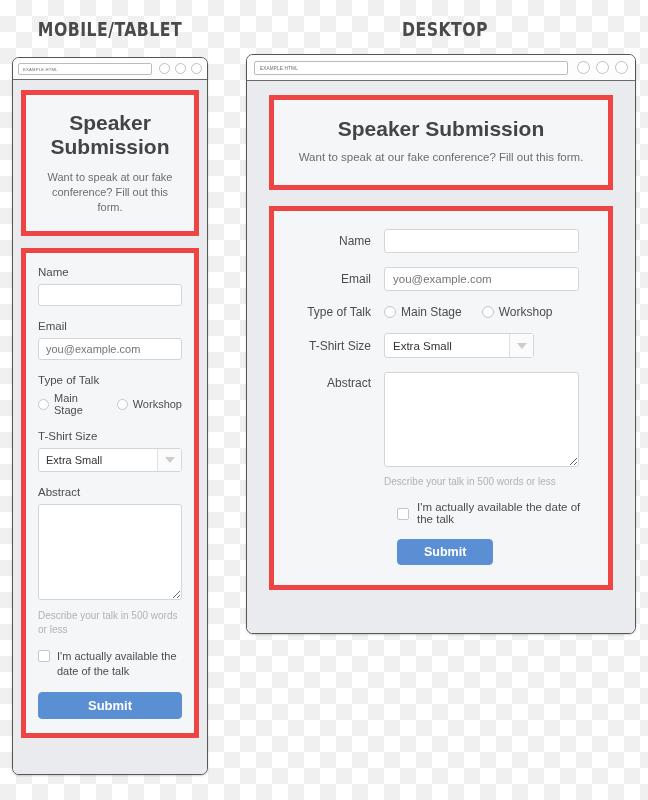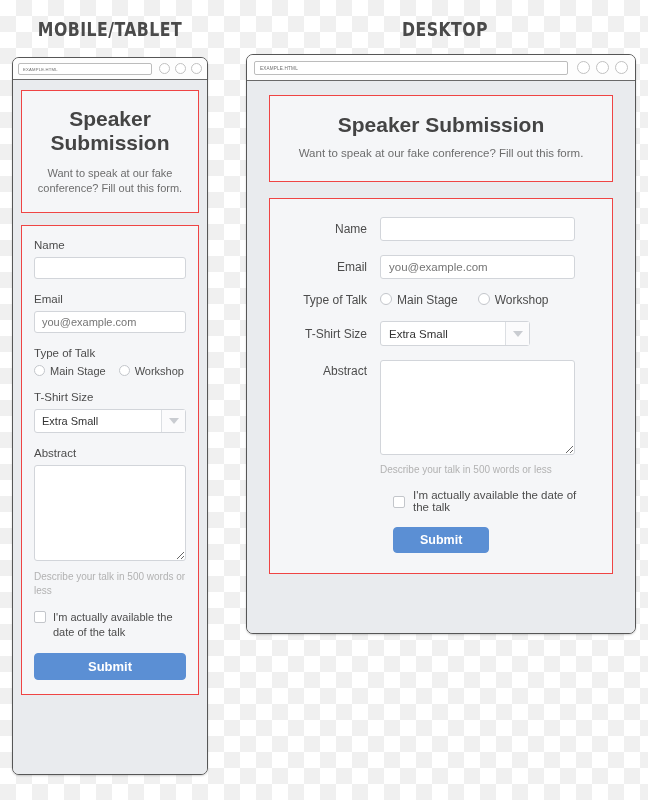--- a/index.html
+++ b/index.html
@@ -76,21 +76,21 @@
     background:#e9ebee;
     box-sizing:border-box;
     height:100%;
   }
   #browser-mobile .viewport{padding:10px 8px 0 8px;}
   #browser-desktop .viewport{padding:14px 22px 0 22px;}
 
   
   .panel{
     background:#f5f6f8;
-    border:1px solid #ef4444;
+    border:5px solid #ef4444;
     box-sizing:border-box;
   }
 
   
   .hero{text-align:center;}
   #hero-mobile{padding:16px 14px 16px 14px;margin-bottom:12px;}
   #hero-desktop{padding:17px 14px 19px 14px;margin-bottom:16px;}
 
   .hero-title{margin:0;color:#444;font-weight:bold;line-height:1.16;}
   #hero-mobile .hero-title{font-size:21px;}
@@ -110,21 +110,21 @@
   .m-label{display:block;font-size:11.5px;color:#4c4c4c;margin-bottom:6px;}
   .m-input,.m-select,.m-textarea{
     box-sizing:border-box;width:100%;
     background:#fff;border:1px solid #d2d5da;border-radius:3px;
     font-family:"Liberation Sans",sans-serif;font-size:11px;color:#333;
   }
   .m-input{height:22px;line-height:20px;padding:0 7px;}
   .m-input.ph{color:#b7b7b7;}
   .m-textarea{height:96px;}
   .m-radios{display:flex;align-items:center;gap:13px;margin-top:2px;}
-  .radio-item{display:flex;align-items:flex-start;gap:5px;font-size:11px;color:#4c4c4c;}
+  .radio-item{display:flex;align-items:center;gap:5px;font-size:11px;color:#4c4c4c;}
   .radio{width:11px;height:11px;border:1px solid #c3c6cb;border-radius:50%;background:#fff;box-sizing:border-box;flex:none;}
   .select-wrap{position:relative;}
   .m-select{height:24px;line-height:22px;padding:0 30px 0 7px;}
   .sel-arrow{
     position:absolute;right:1px;top:1px;bottom:1px;width:23px;
     border-left:1px solid #dcdfe3;background:#fbfbfc;
     display:flex;align-items:center;justify-content:center;
   }
   .caret{width:0;height:0;border-left:5px solid transparent;border-right:5px solid transparent;border-top:6px solid #c9ccd1;}
   .helper{font-size:10px;color:#b2b2b2;line-height:1.4;margin-top:5px;}

